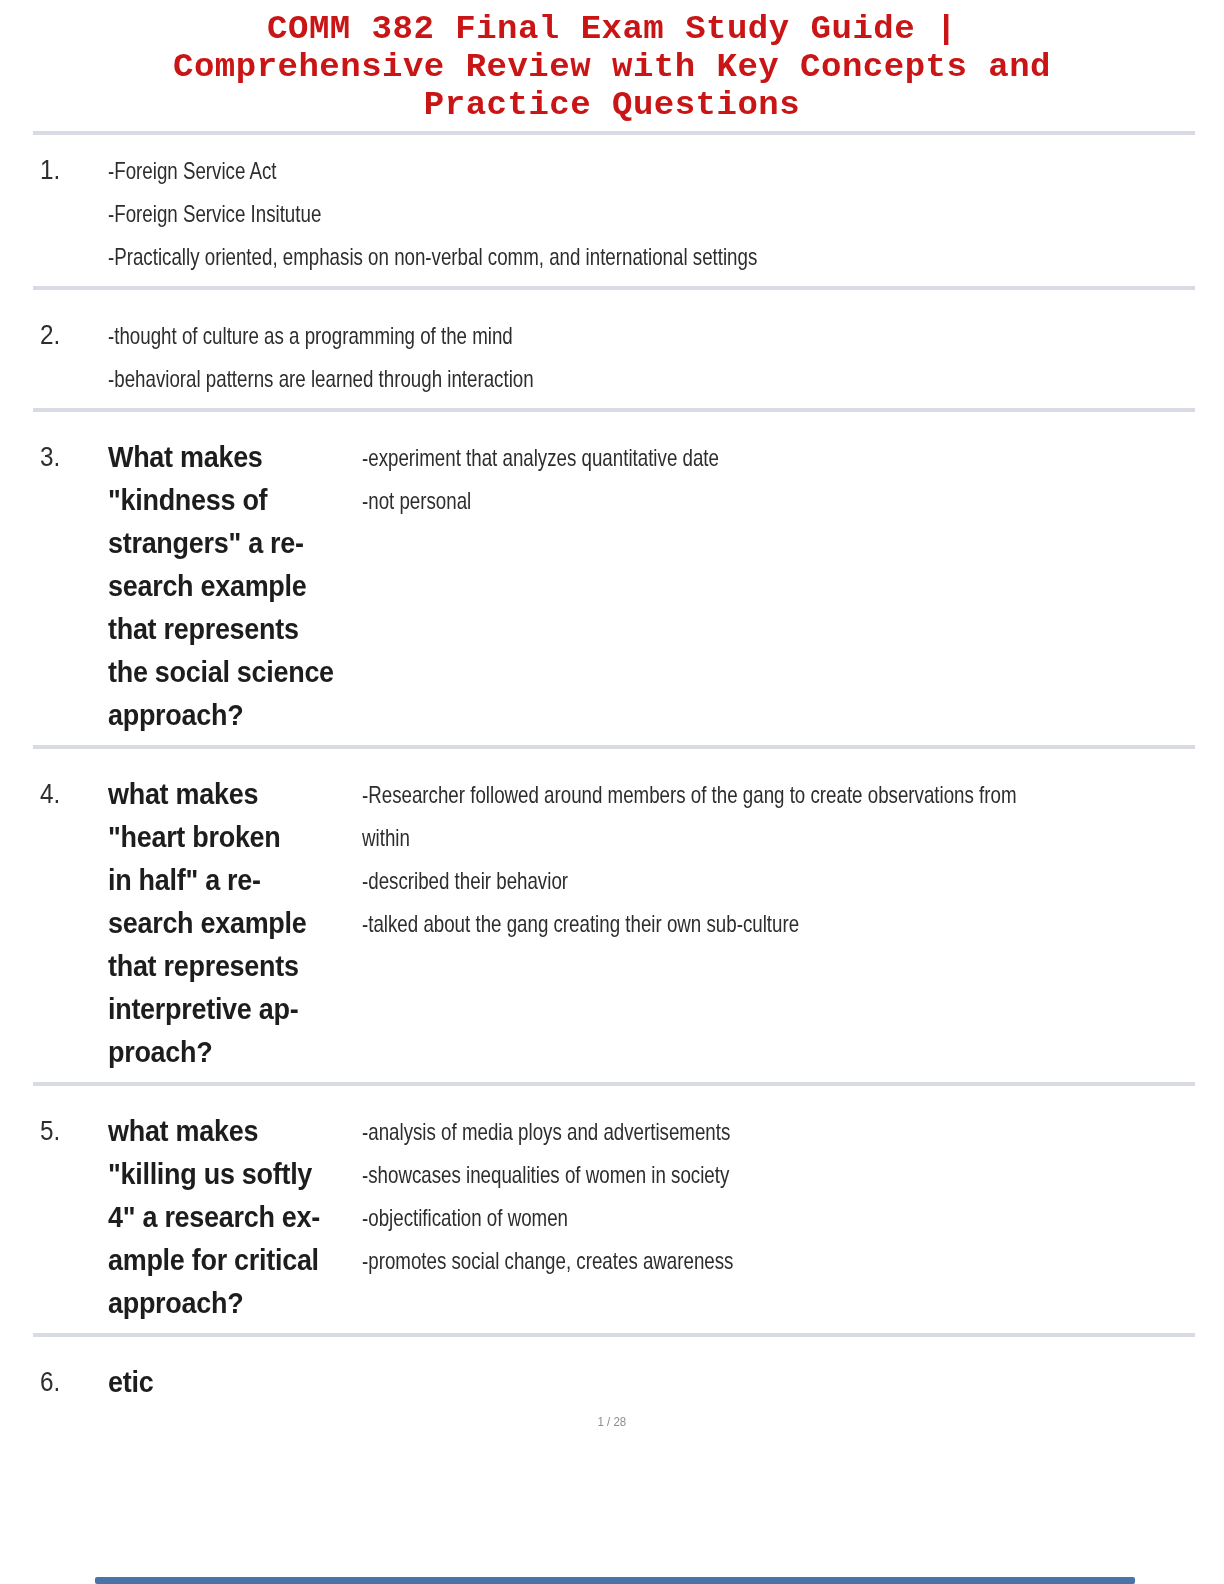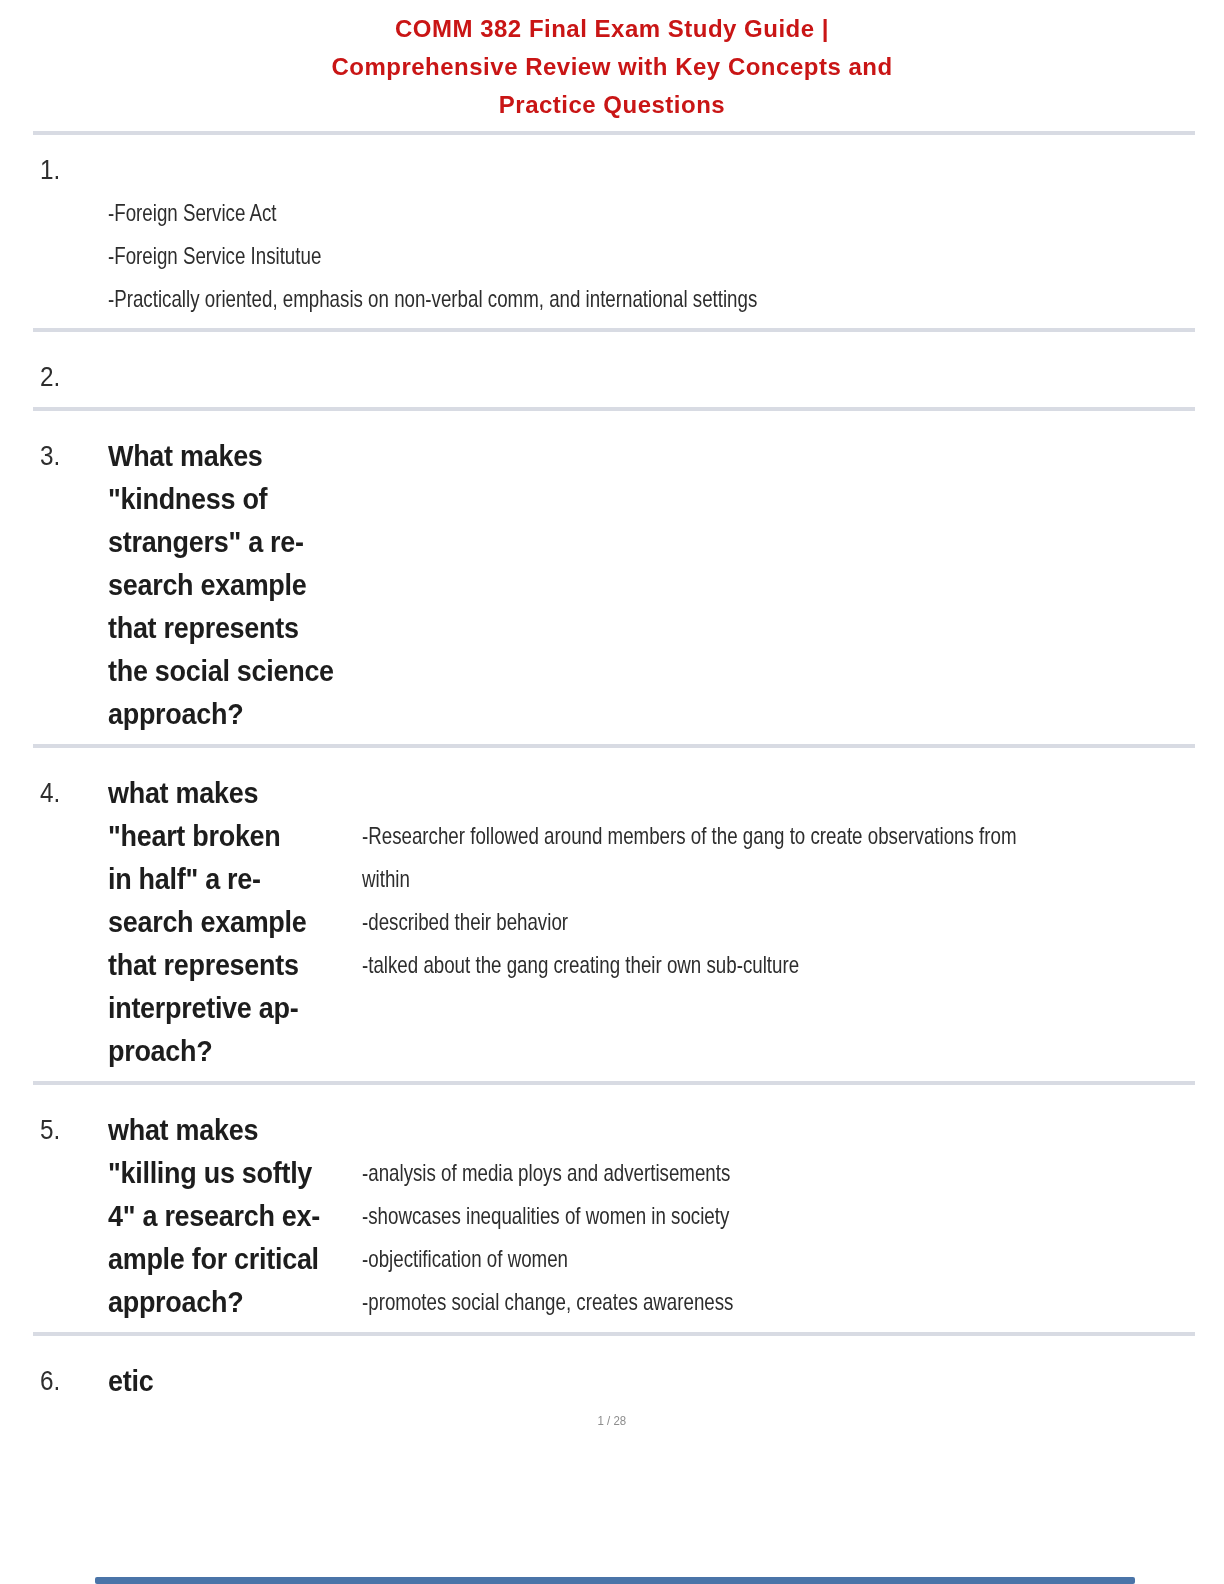--- a/index.html
+++ b/index.html
@@ -10,23 +10,23 @@
     position: relative;
     overflow: hidden;
     font-family: "Liberation Sans", sans-serif;
   }
   .page { width: 1224px; height: 1584px; position: relative; }
 
   
   .title {
     padding-top: 10px;
     text-align: center;
-    font-family: Liberation Sans, sans-serif;
+    font-family: Liberation Mono, monospace;
     font-weight: 700;
-    font-size: 24px;
+    font-size: 34px;
     line-height: 38px;
     letter-spacing: 0.5px;
     color: #c91515;
     white-space: pre-line;
   }
 
   
   .divider {
     height: 4px;
     background: #d8dbe3;
@@ -71,21 +71,20 @@
     transform: scaleX(0.93);
     transform-origin: 0 0;
     width: 108%;
     white-space: pre-line;
   }
   .col-a {
     flex: 1;
     min-width: 0;
     padding-right: 70px;
     overflow: visible;
-    margin-top: 42px;
   }
   .a-text {
     font-weight: 400;
     font-size: 24px;
     line-height: 43px;
     color: #2d2d2d;
     transform: scaleX(0.78);
     transform-origin: 0 0;
     width: 128.2%;
     white-space: pre-line;
@@ -129,34 +128,42 @@
     <div class="col-a">
         <div class="a-text">-Foreign Service Act
 -Foreign Service Insitutue
 -Practically oriented, emphasis on non-verbal comm, and international settings</div>
       </div>
   </div>
   <div class="divider"></div>
 
   <div class="row">
     <div class="col-num"><div class="num-text">2.</div></div>
+    <div class="col-a">
+        <div class="a-text">-thought of culture as a programming of the mind
+-behavioral patterns are learned through interaction</div>
+      </div>
   </div>
   <div class="divider"></div>
 
   <div class="row">
     <div class="col-num"><div class="num-text">3.</div></div>
     <div class="col-q">
         <div class="q-text">What makes
 "kindness of
 strangers" a re-
 search example
 that represents
 the social science
 approach?</div>
       </div>
+    <div class="col-a">
+        <div class="a-text">-experiment that analyzes quantitative date
+-not personal</div>
+      </div>
   </div>
   <div class="divider"></div>
 
   <div class="row">
     <div class="col-num"><div class="num-text">4.</div></div>
     <div class="col-q">
         <div class="q-text">what makes
 "heart broken
 in half" a re-
 search example

